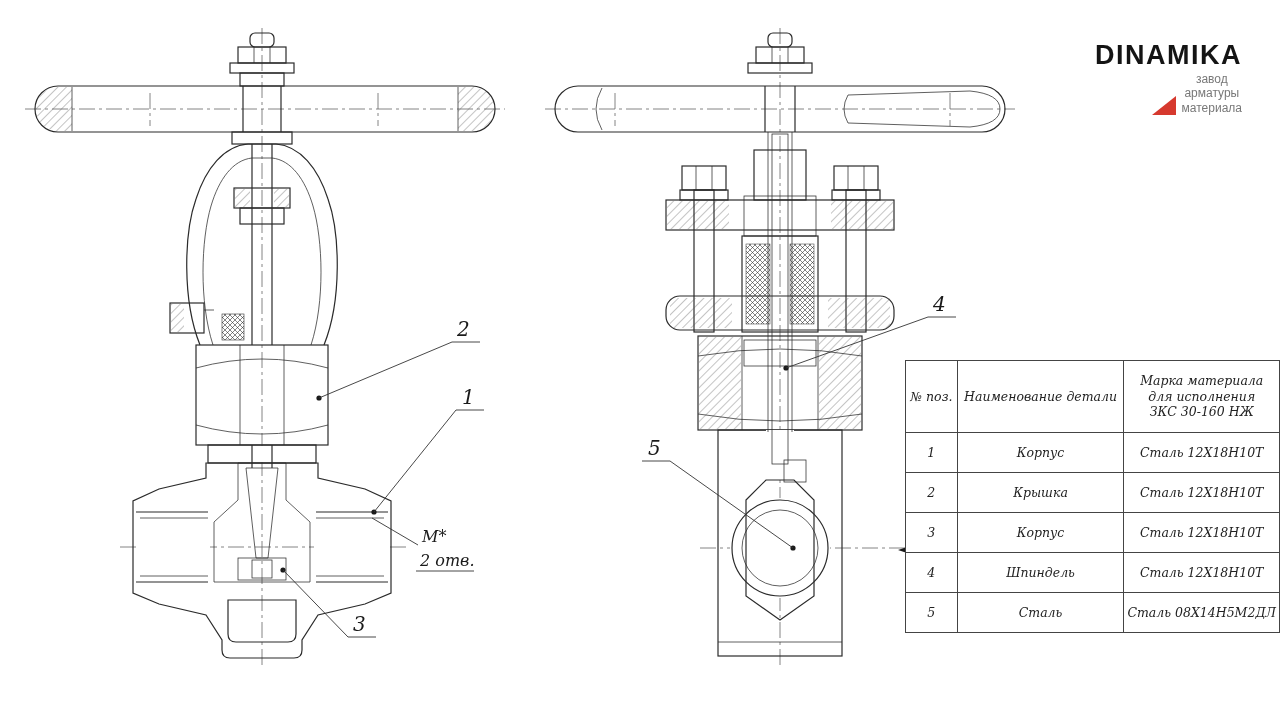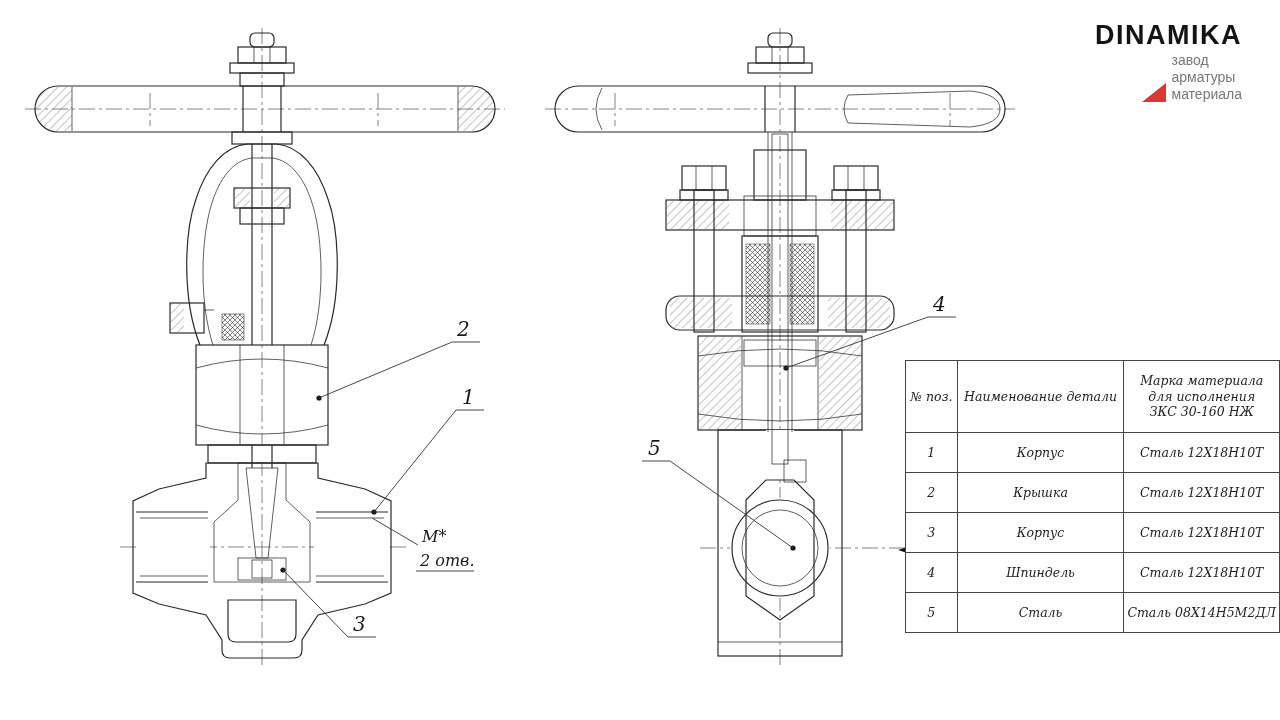--- a/index.html
+++ b/index.html
@@ -9,25 +9,25 @@
   svg.drawing{position:absolute;left:0;top:0}
   .ln{stroke:#2b2b2b;stroke-width:1.2;fill:none}
   .thin{stroke-width:0.75}
   .cl{stroke:#666;stroke-width:0.8;fill:none;stroke-dasharray:16 4 3 4}
   .lead{stroke:#333;stroke-width:0.9;fill:none}
   .dot{fill:#1a1a1a;stroke:none}
   .callout-text{font-family:"DejaVu Serif",serif;font-style:italic;font-size:20px;fill:#1a1a1a}
   .anno-text{font-family:"DejaVu Serif",serif;font-style:italic;font-size:16px;fill:#1a1a1a}
   .viewA-text{font-family:"DejaVu Serif",serif;font-style:italic;font-size:25px;fill:#1a1a1a}
 
-  .logo{position:absolute;right:38px;top:22px;text-align:right}
+  .logo{position:absolute;right:38px;top:42px;text-align:right}
   .brand{font-size:27px;font-weight:800;letter-spacing:1.5px;color:#141414;line-height:1}
   .tagline-row{display:flex;justify-content:flex-end;align-items:flex-end;gap:6px;margin-top:3px}
   .logo-triangle{width:0;height:0;border-left:24px solid transparent;border-bottom:19px solid #d6392e}
-  .tagline{font-size:14px;color:#787878;line-height:1.2;text-align:left}
+  .tagline{font-size:12px;color:#787878;line-height:1.2;text-align:center}
 
   table.parts-table{position:absolute;left:905px;top:360px;border-collapse:collapse;background:#fff}
   .parts-table td,.parts-table th{border:1px solid #444;font-family:"DejaVu Serif",serif;font-style:italic;font-weight:400;font-size:12.5px;color:#222;text-align:center;padding:12px 3px;height:17px;white-space:nowrap}
   .parts-table thead th{height:48px;vertical-align:middle}
   .mat-head div{line-height:1.25}
 </style>
 </head>
 <body>
 
 <div class="stage">

